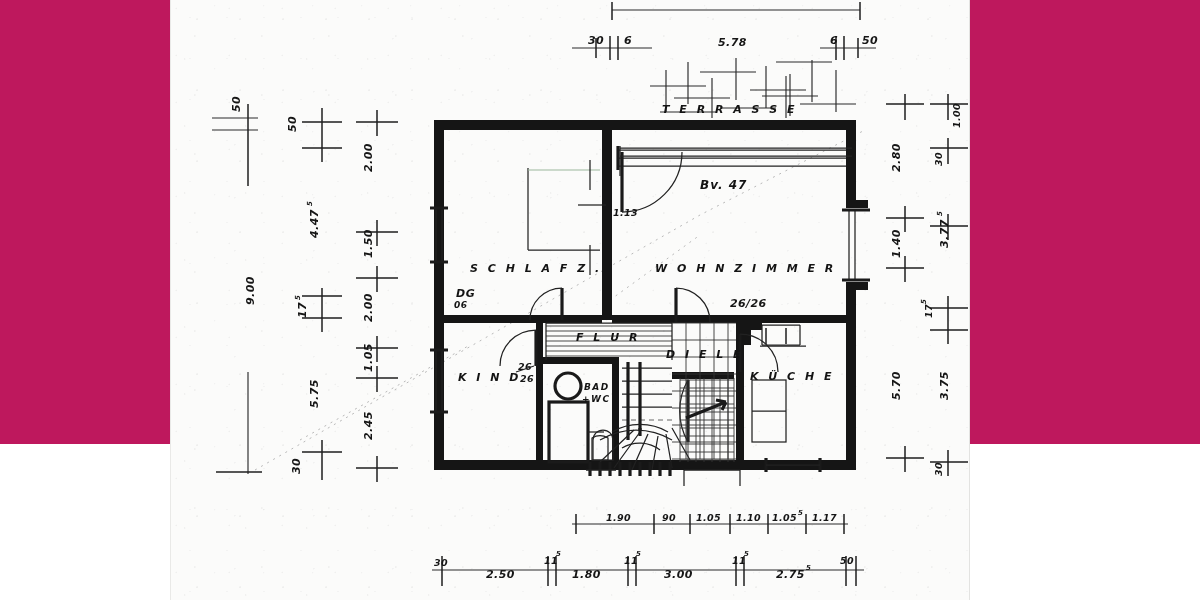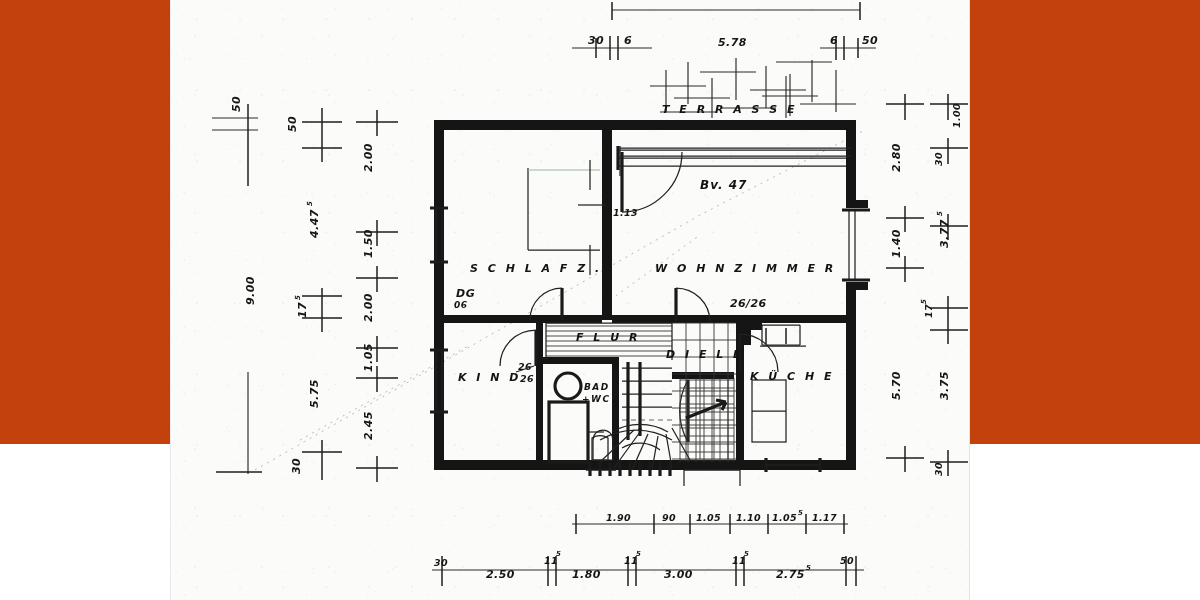--- a/index.html
+++ b/index.html
@@ -1,19 +1,19 @@
 <!DOCTYPE html>
 <html><head>
 <meta charset="utf-8">
 <title>Grundriss</title>
 <style>
   html,body{margin:0;padding:0;background:#ffffff;}
   body{width:1200px;height:600px;overflow:hidden;
        font-family:"DejaVu Sans","Liberation Sans",sans-serif;}
-  #stage{position:relative;width:1200px;height:444px;background:#c2410c;}
+  #stage{position:relative;width:1200px;height:444px;background:#be185d;}
 
   
   #sheet{position:absolute;left:170px;top:0;width:800px;height:600px;
          background:#fbfbfa;overflow:hidden;}
   #sheet:before{content:"";position:absolute;inset:0;
      background:
        radial-gradient(circle at 12% 18%, rgba(120,120,120,.10) 0 .7px, transparent 1.1px),
        radial-gradient(circle at 37% 61%, rgba(120,120,120,.09) 0 .7px, transparent 1.1px),
        radial-gradient(circle at 63% 27%, rgba(120,120,120,.10) 0 .7px, transparent 1.1px),
        radial-gradient(circle at 82% 73%, rgba(120,120,120,.08) 0 .7px, transparent 1.1px),

